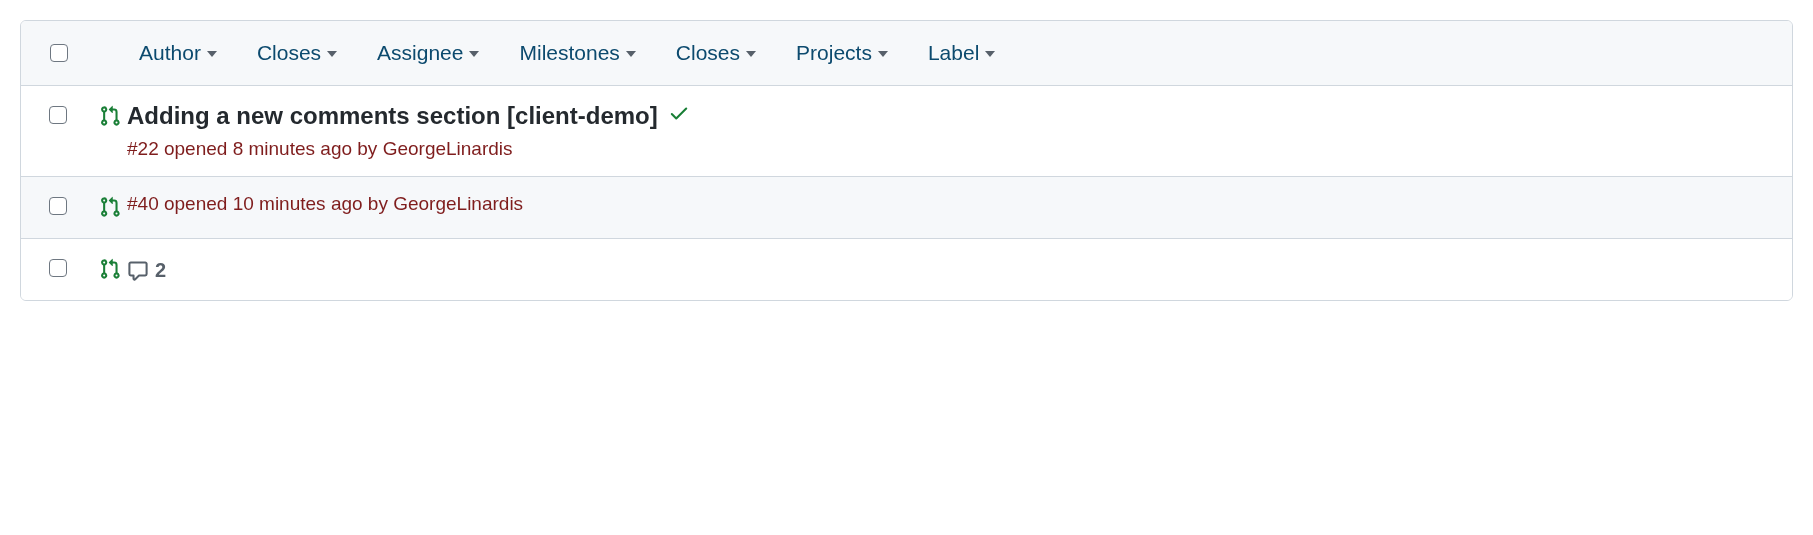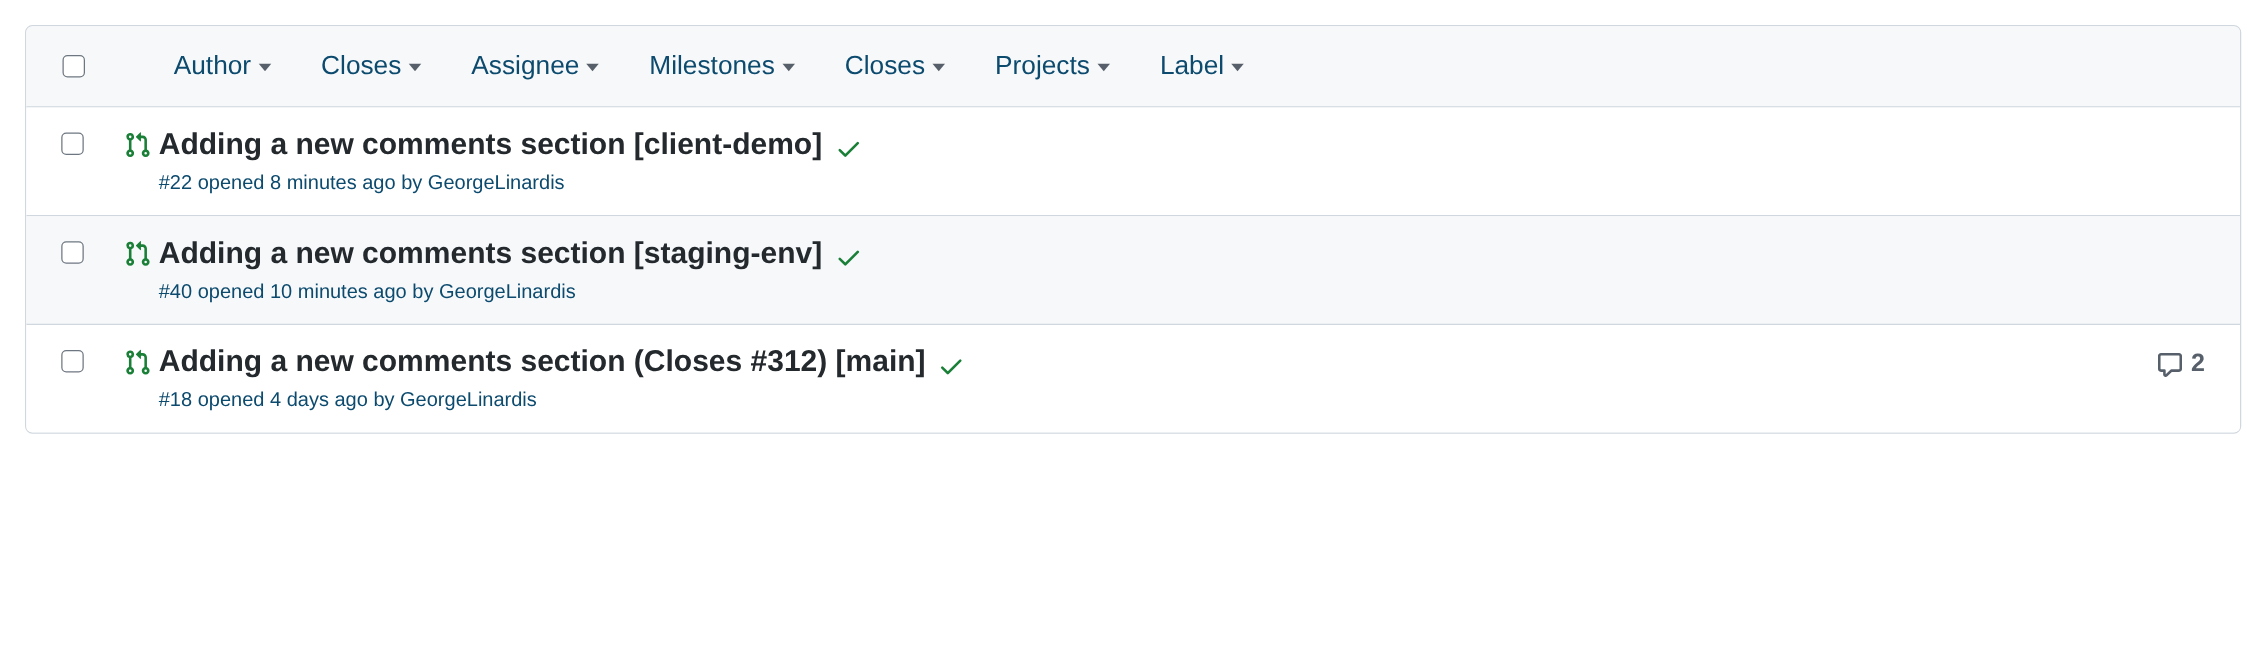--- a/index.html
+++ b/index.html
@@ -81,33 +81,33 @@
       color: #1a7f37;
     }
     .pr-content {
       flex: 1;
       display: flex;
       flex-direction: column;
       gap: 8px;
     }
     .pr-title-line {
       display: flex;
-      align-items: flex-end;
+      align-items: flex-start;
       gap: 10px;
     }
     .pr-title {
       font-size: 24px;
       font-weight: 600;
       color: #24292e;
       cursor: pointer;
     }
     .check-icon { color: #1a7f37; }
     .pr-meta {
-      font-size: 16px;
-      color: #0c4a6e;
+      font-size: 19px;
+      color: #7f1d1d;
     }
     .pr-right {
       display: flex;
       align-items: center;
       gap: 6px;
       color: #57606a;
       font-size: 20px;
       font-weight: 600;
       padding-top: 4px;
       cursor: pointer;
@@ -175,48 +175,33 @@
   <div class="pr-row">
     <div class="row-checkbox-col">
       <div class="checkbox"></div>
     </div>
     <div class="pr-icon-col">
       <svg class="pr-icon" width="22" height="22" viewBox="0 0 16 16" fill="currentColor">
           <path d="M1.5 3.25a2.25 2.25 0 1 1 3 2.122v5.256a2.251 2.251 0 1 1-1.5 0V5.372A2.25 2.25 0 0 1 1.5 3.25Zm5.677-.177L9.573.677A.25.25 0 0 1 10 .854V2.5h1A2.5 2.5 0 0 1 13.5 5v5.628a2.251 2.251 0 1 1-1.5 0V5a1 1 0 0 0-1-1h-1v1.646a.25.25 0 0 1-.427.177L7.177 3.427a.25.25 0 0 1 0-.354ZM3.75 2.5a.75.75 0 1 0 0 1.5.75.75 0 0 0 0-1.5Zm0 9.5a.75.75 0 1 0 0 1.5.75.75 0 0 0 0-1.5Zm8.25.75a.75.75 0 1 0 1.5 0 .75.75 0 0 0-1.5 0Z"></path>
         </svg>
     </div>
     <div class="pr-content">
-      <div class="pr-title-line">
-        <span class="pr-title">Adding a new comments section [staging-env]</span>
-        <svg class="check-icon" width="22" height="22" viewBox="0 0 16 16" fill="currentColor">
-            <path d="M13.78 4.22a.75.75 0 0 1 0 1.06l-7.25 7.25a.75.75 0 0 1-1.06 0L2.22 9.28a.751.751 0 0 1 1.06-1.06L6 10.94l6.72-6.72a.75.75 0 0 1 1.06 0Z"></path>
-          </svg>
-      </div>
       <div class="pr-meta">#40 opened 10 minutes ago by GeorgeLinardis</div>
     </div>
   </div>
 
   <div class="pr-row">
     <div class="row-checkbox-col">
       <div class="checkbox"></div>
     </div>
     <div class="pr-icon-col">
       <svg class="pr-icon" width="22" height="22" viewBox="0 0 16 16" fill="currentColor">
           <path d="M1.5 3.25a2.25 2.25 0 1 1 3 2.122v5.256a2.251 2.251 0 1 1-1.5 0V5.372A2.25 2.25 0 0 1 1.5 3.25Zm5.677-.177L9.573.677A.25.25 0 0 1 10 .854V2.5h1A2.5 2.5 0 0 1 13.5 5v5.628a2.251 2.251 0 1 1-1.5 0V5a1 1 0 0 0-1-1h-1v1.646a.25.25 0 0 1-.427.177L7.177 3.427a.25.25 0 0 1 0-.354ZM3.75 2.5a.75.75 0 1 0 0 1.5.75.75 0 0 0 0-1.5Zm0 9.5a.75.75 0 1 0 0 1.5.75.75 0 0 0 0-1.5Zm8.25.75a.75.75 0 1 0 1.5 0 .75.75 0 0 0-1.5 0Z"></path>
         </svg>
     </div>
-    <div class="pr-content">
-      <div class="pr-title-line">
-        <span class="pr-title">Adding a new comments section (Closes #312) [main]</span>
-        <svg class="check-icon" width="22" height="22" viewBox="0 0 16 16" fill="currentColor">
-            <path d="M13.78 4.22a.75.75 0 0 1 0 1.06l-7.25 7.25a.75.75 0 0 1-1.06 0L2.22 9.28a.751.751 0 0 1 1.06-1.06L6 10.94l6.72-6.72a.75.75 0 0 1 1.06 0Z"></path>
-          </svg>
-      </div>
-      <div class="pr-meta">#18 opened 4 days ago by GeorgeLinardis</div>
-    </div>
     <div class="pr-right">
       <svg width="22" height="22" viewBox="0 0 16 16" fill="currentColor">
           <path d="M1 2.75C1 1.784 1.784 1 2.75 1h10.5c.966 0 1.75.784 1.75 1.75v7.5A1.75 1.75 0 0 1 13.25 12H9.06l-2.573 2.573A1.458 1.458 0 0 1 4 13.543V12H2.75A1.75 1.75 0 0 1 1 10.25Zm1.75-.25a.25.25 0 0 0-.25.25v7.5c0 .138.112.25.25.25h2a.75.75 0 0 1 .75.75v2.19l2.72-2.72a.749.749 0 0 1 .53-.22h4.5a.25.25 0 0 0 .25-.25v-7.5a.25.25 0 0 0-.25-.25Z"></path>
         </svg>
       <span>2</span>
     </div>
   </div>
 
 </div>
 

